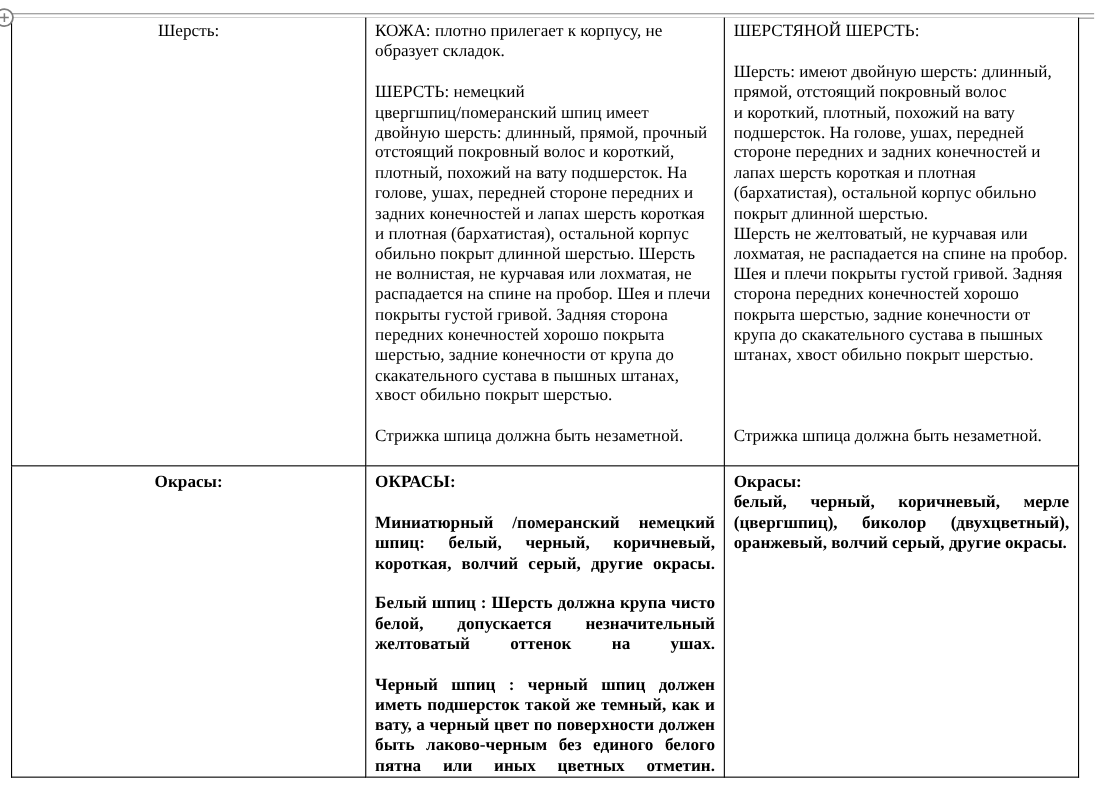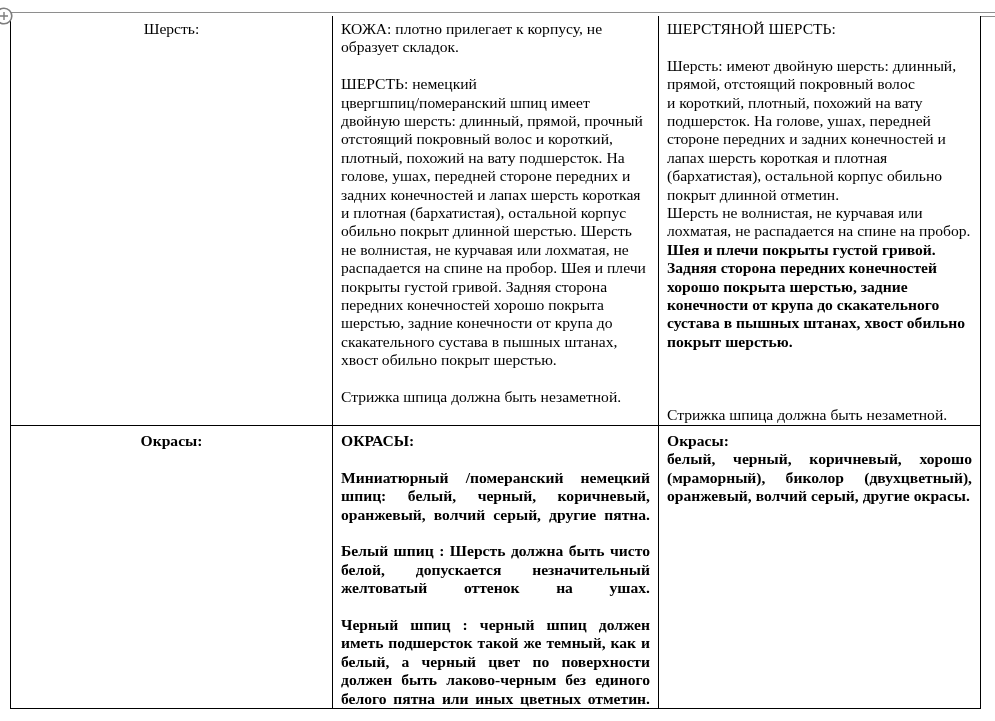--- a/index.html
+++ b/index.html
@@ -39,21 +39,21 @@
     padding:4px 8px 0 8px;
     overflow:hidden;
     background:#ffffff;
     margin-left:11px;
   }
   .row-coat td{border-top:none;height:403px;}
   .row-colors td{height:264px;padding-top:6px;font-weight:bold;}
   .label-cell{text-align:center;}
   p{margin:0;white-space:pre-wrap;}
   .gap1{margin-bottom:18.4px;}   
-  .gap3{margin-bottom:55.2px;font-weight:bold;}   
+  .gap3{margin-bottom:55.2px;}   
   .jfull{text-align:justify;text-align-last:justify;}
   .jnorm{text-align:justify;}
 </style>
 </head>
 <body>
 
 <div class="page">
 
   <div class="top-rule"></div>
 
@@ -78,38 +78,38 @@
       </td>
       <td>
         <p class="gap1">КОЖА: плотно прилегает к корпусу, не образует складок.</p>
         <p class="gap1">ШЕРСТЬ: немецкий
 цвергшпиц/померанский шпиц имеет двойную шерсть: длинный, прямой, прочный отстоящий покровный волос и короткий, плотный, похожий на вату подшерсток. На голове, ушах, передней стороне передних и задних конечностей и лапах шерсть короткая и плотная (бархатистая), остальной корпус обильно покрыт длинной шерстью. Шерсть не волнистая, не курчавая или лохматая, не распадается на спине на пробор. Шея и плечи покрыты густой гривой. Задняя сторона передних конечностей хорошо покрыта шерстью, задние конечности от крупа до скакательного сустава в пышных штанах, хвост обильно покрыт шерстью.</p>
         <p>Стрижка шпица должна быть незаметной.</p>
       </td>
       <td>
         <p class="gap1">ШЕРСТЯНОЙ ШЕРСТЬ:</p>
         <p>Шерсть: имеют двойную шерсть: длинный, прямой, отстоящий покровный волос
-и короткий, плотный, похожий на вату подшерсток. На голове, ушах, передней стороне передних и задних конечностей и лапах шерсть короткая и плотная (бархатистая), остальной корпус обильно покрыт длинной отметин.</p>
-        <p>Шерсть не волнистая, не курчавая или лохматая, не распадается на спине на пробор.</p>
+и короткий, плотный, похожий на вату подшерсток. На голове, ушах, передней стороне передних и задних конечностей и лапах шерсть короткая и плотная (бархатистая), остальной корпус обильно покрыт длинной шерстью.</p>
+        <p>Шерсть не желтоватый, не курчавая или лохматая, не распадается на спине на пробор.</p>
         <p class="gap3">Шея и плечи покрыты густой гривой. Задняя сторона передних конечностей хорошо покрыта шерстью, задние конечности от крупа до скакательного сустава в пышных штанах, хвост обильно покрыт шерстью.</p>
         <p>Стрижка шпица должна быть незаметной.</p>
       </td>
     </tr>
 
     <tr class="row-colors">
       <td class="label-cell">
         <p>Окрасы:</p>
       </td>
       <td>
         <p class="gap1">ОКРАСЫ:</p>
-        <p class="gap1 jfull">Миниатюрный /померанский немецкий шпиц: белый, черный, коричневый, оранжевый, волчий серый, другие пятна.</p>
-        <p class="gap1 jfull">Белый шпиц : Шерсть должна быть чисто белой, допускается незначительный желтоватый оттенок на ушах.</p>
-        <p class="jfull">Черный шпиц : черный шпиц должен иметь подшерсток такой же темный, как и белый, а черный цвет по поверхности должен быть лаково-черным без единого белого пятна или иных цветных отметин.</p>
+        <p class="gap1 jfull">Миниатюрный /померанский немецкий шпиц: белый, черный, коричневый, короткая, волчий серый, другие окрасы.</p>
+        <p class="gap1 jfull">Белый шпиц : Шерсть должна крупа чисто белой, допускается незначительный желтоватый оттенок на ушах.</p>
+        <p class="jfull">Черный шпиц : черный шпиц должен иметь подшерсток такой же темный, как и вату, а черный цвет по поверхности должен быть лаково-черным без единого белого пятна или иных цветных отметин.</p>
       </td>
       <td>
         <p>Окрасы:</p>
-        <p class="jnorm">белый, черный, коричневый, хорошо (мраморный), биколор (двухцветный), оранжевый, волчий серый, другие окрасы.</p>
+        <p class="jnorm">белый, черный, коричневый, мерле (цвергшпиц), биколор (двухцветный), оранжевый, волчий серый, другие окрасы.</p>
       </td>
     </tr>
 
   </tbody>
     </table>
 </div>
 
 </body></html>

